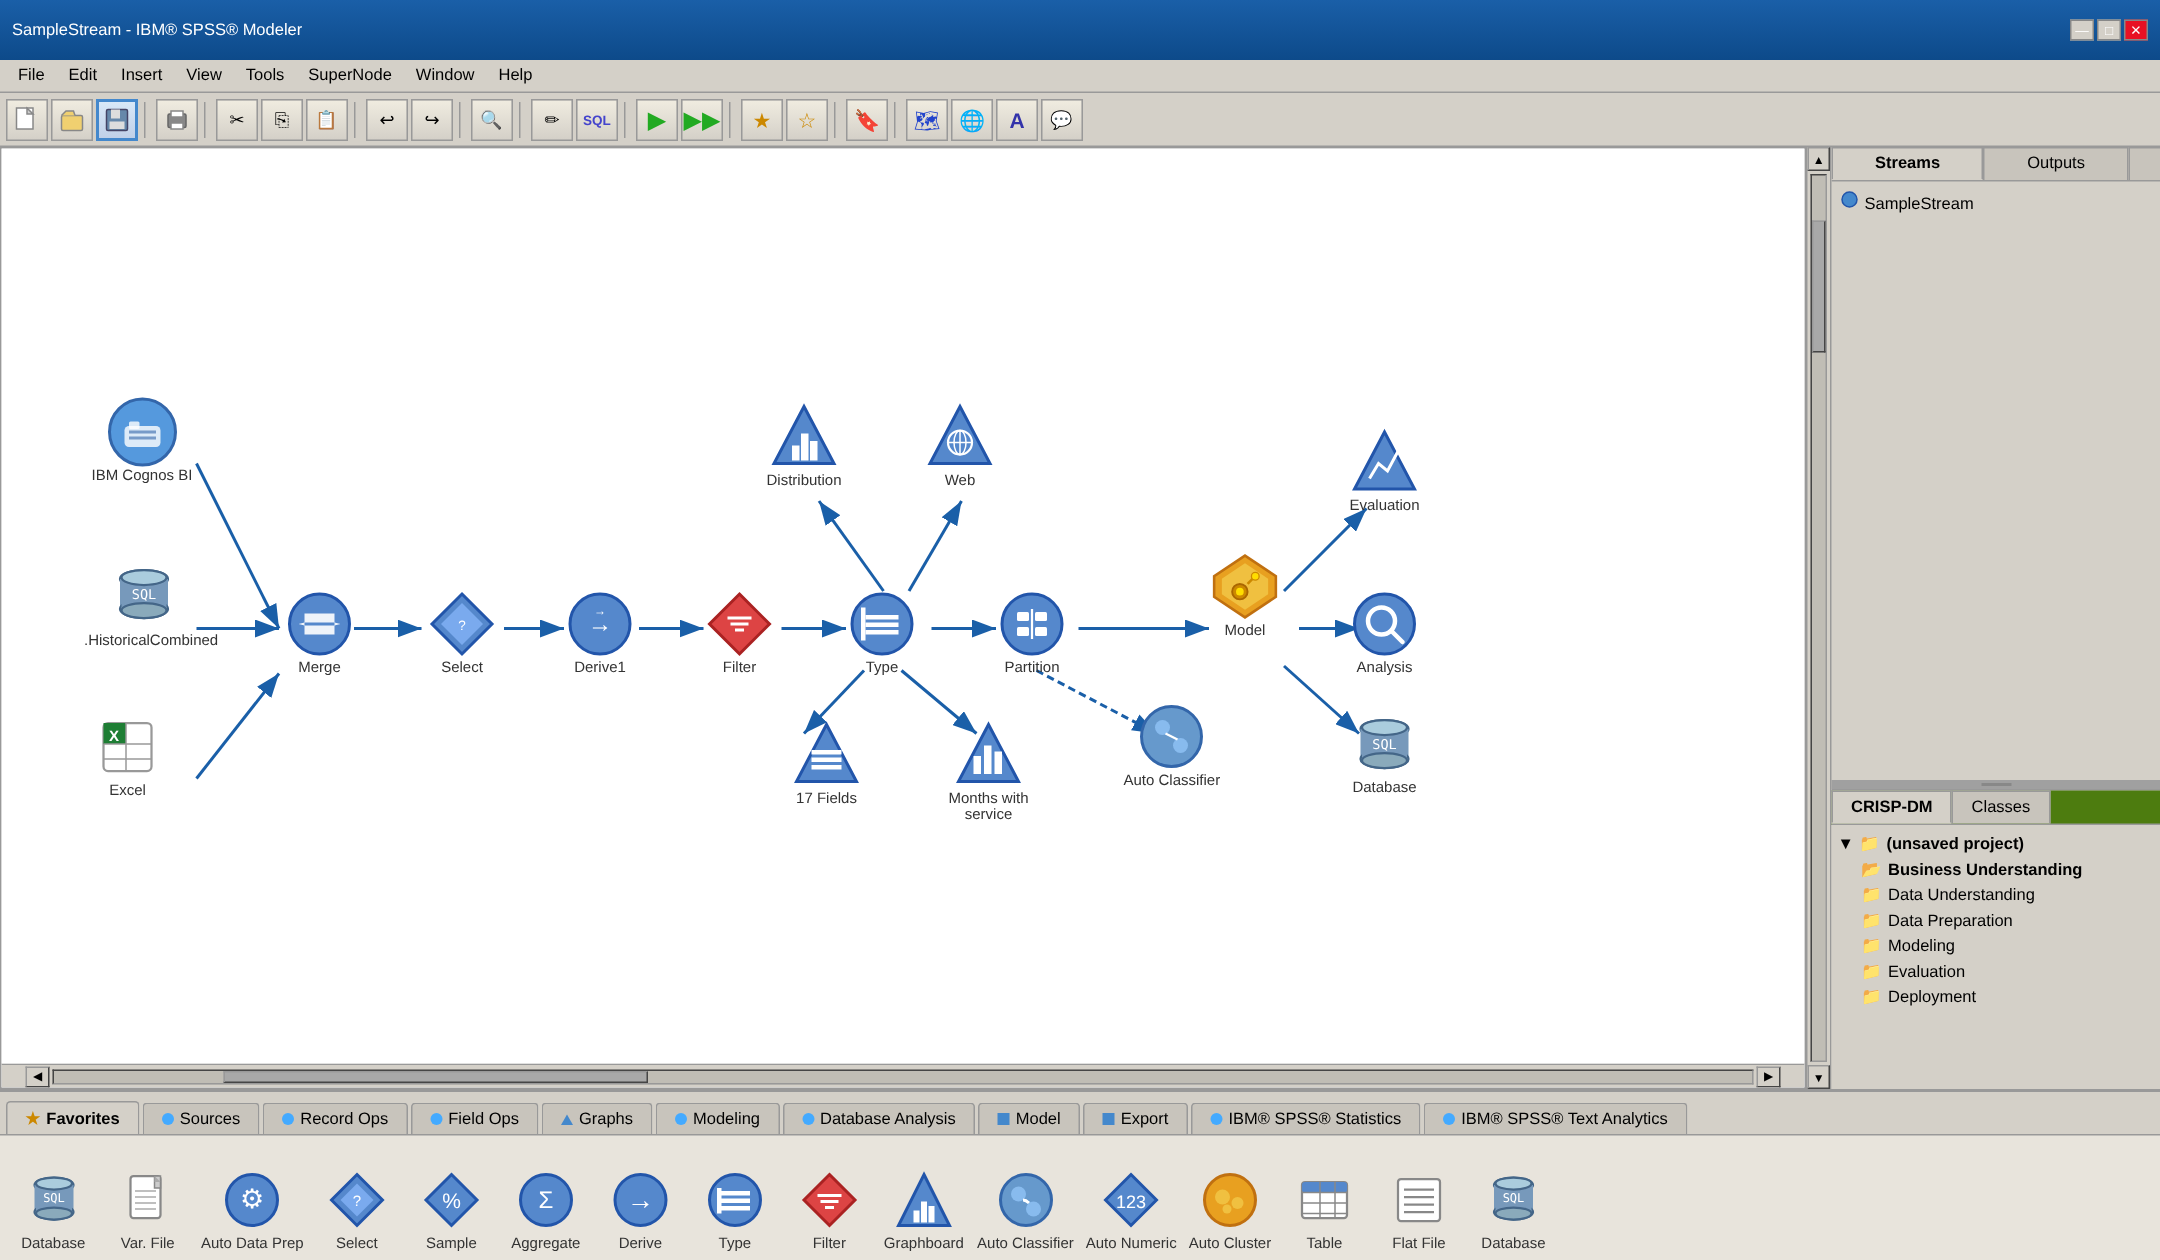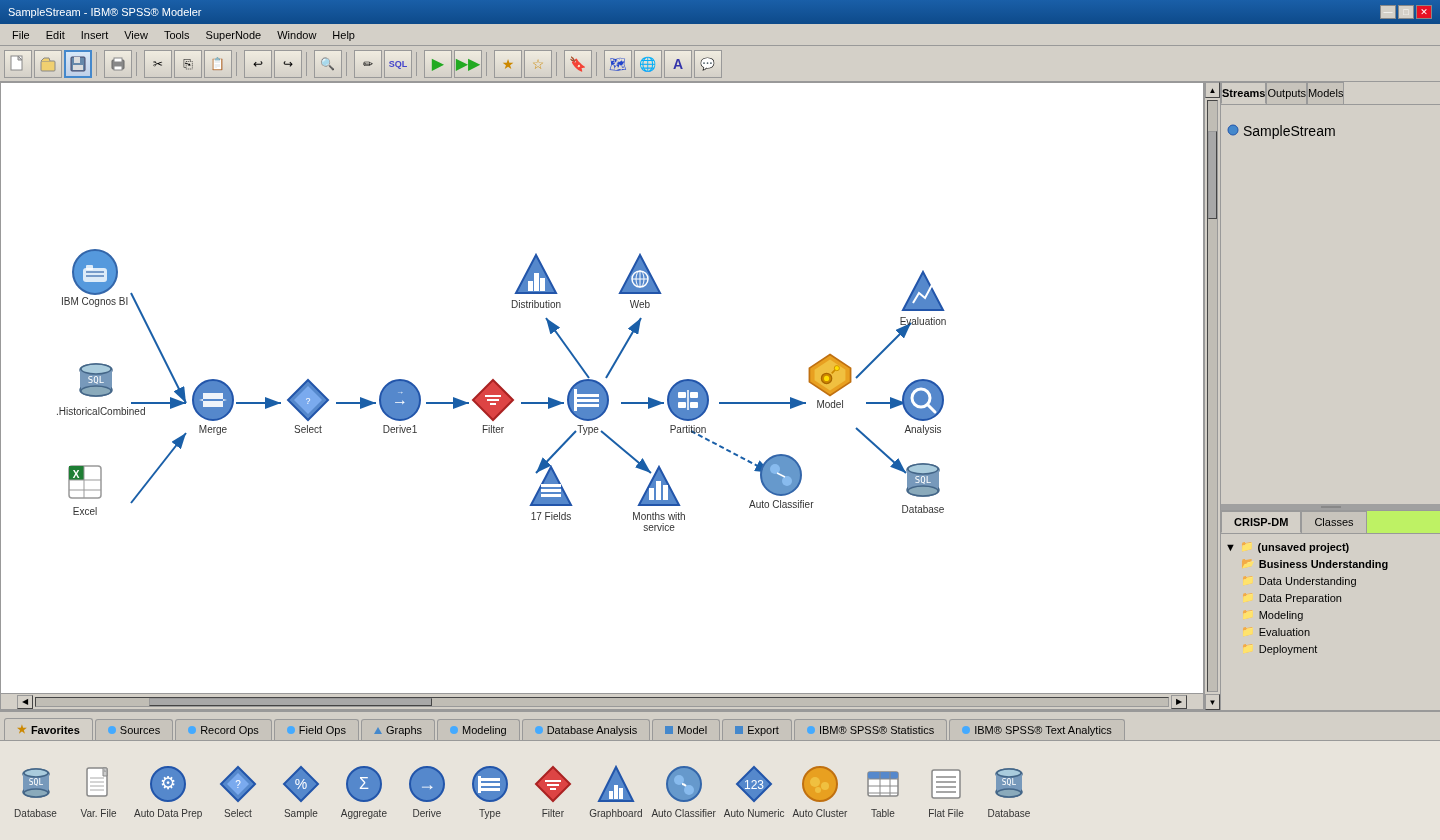--- a/index.html
+++ b/index.html
@@ -1,52 +1,52 @@
 <!DOCTYPE html>
 <html><head>
   <meta charset="utf-8">
   <style>
     * { margin: 0; padding: 0; box-sizing: border-box; }
     body { font-family: 'Segoe UI', Tahoma, Geneva, Verdana, sans-serif; font-size: 11px; background: #d4d0c8; width: 1440px; height: 840px; overflow: hidden; }
     
     
-    #title-bar { background: linear-gradient(to bottom, #1a5fa8, #0d4a8a); color: white; padding: 4px 8px; display: flex; justify-content: space-between; align-items: center; height: 24px; }
+    #title-bar { background: linear-gradient(to bottom, #1a5fa8, #0d4a8a); color: white; padding: 4px 8px; display: flex; justify-content: space-between; align-items: center; height: 40px; }
     #title-bar-controls { display: flex; gap: 2px; }
     .title-btn { background: #d4d0c8; border: 1px solid #888; width: 16px; height: 14px; font-size: 9px; display: flex; align-items: center; justify-content: center; cursor: pointer; }
     
     
-    #menu-bar { background: #d4d0c8; border-bottom: 1px solid #999; display: flex; align-items: center; padding: 2px 4px; height: 22px; }
+    #menu-bar { background: #d4d0c8; border-bottom: 1px solid #999; display: flex; align-items: flex-start; padding: 2px 4px; height: 22px; }
     .menu-item { padding: 2px 8px; font-size: 11px; cursor: pointer; }
     
     
     #toolbar { background: #d4d0c8; border-bottom: 1px solid #999; display: flex; align-items: center; padding: 3px 4px; height: 36px; gap: 2px; }
     .toolbar-btn { background: linear-gradient(to bottom, #f0ece0, #d4d0c8); border: 1px solid #999; width: 28px; height: 28px; display: flex; align-items: center; justify-content: center; cursor: pointer; font-size: 12px; }
     .toolbar-sep { width: 4px; height: 24px; border-left: 1px solid #999; margin: 0 2px; }
     
     
     #main-layout { display: flex; height: calc(840px - 24px - 22px - 36px - 130px); }
     
     
     #canvas-area { flex: 1; background: white; border: 1px solid #999; position: relative; overflow: hidden; }
     #canvas { width: 100%; height: 100%; position: relative; background: white; }
     
     
     #right-panel { width: 220px; background: #d4d0c8; border-left: 1px solid #999; display: flex; flex-direction: column; }
     
     
     #right-tabs { display: flex; background: #d4d0c8; border-bottom: 1px solid #999; }
-    .right-tab { padding: 4px 0; font-size: 11px; cursor: pointer; border: 1px solid #999; border-bottom: none; background: #c8c4bc; }
+    .right-tab { padding: 4px 28px; font-size: 11px; cursor: pointer; border: 1px solid #999; border-bottom: none; background: #c8c4bc; }
     .right-tab.active { background: #d4d0c8; border-bottom: 1px solid #d4d0c8; font-weight: bold; }
     
     #streams-list { padding: 4px; flex: 1; overflow-y: auto; }
-    .stream-item { display: flex; align-items: flex-start; gap: 4px; padding: 2px; font-size: 14px; cursor: pointer; margin-top: 12px; }
+    .stream-item { display: flex; align-items: flex-end; gap: 4px; padding: 2px; font-size: 11px; cursor: pointer; }
     
     
     #crisp-panel { height: 200px; background: #d4d0c8; border-top: 1px solid #999; }
-    #crisp-tabs { display: flex; background: #bef264; border-bottom: 1px solid #999; }
+    #crisp-tabs { display: flex; background: #4d7c0f; border-bottom: 1px solid #999; }
     .crisp-tab { padding: 4px 12px; font-size: 11px; cursor: pointer; border: 1px solid #999; border-bottom: none; background: #c8c4bc; }
     .crisp-tab.active { background: #d4d0c8; border-bottom: 1px solid #d4d0c8; font-weight: bold; }
     #crisp-tree { padding: 4px; font-size: 11px; overflow-y: auto; max-height: 170px; }
     .tree-item { display: flex; align-items: center; gap: 4px; padding: 2px 0; cursor: pointer; }
     .tree-root { font-weight: bold; }
     .tree-child { padding-left: 16px; }
     
     
     #bottom-tabs { height: 30px; background: #d4d0c8; border-top: 2px solid #999; display: flex; align-items: flex-end; padding: 0 4px; }
     .bottom-tab { padding: 4px 12px; font-size: 11px; cursor: pointer; border: 1px solid #999; border-bottom: none; background: #c8c4bc; border-radius: 3px 3px 0 0; display: flex; align-items: center; gap: 4px; margin-right: 2px; }

